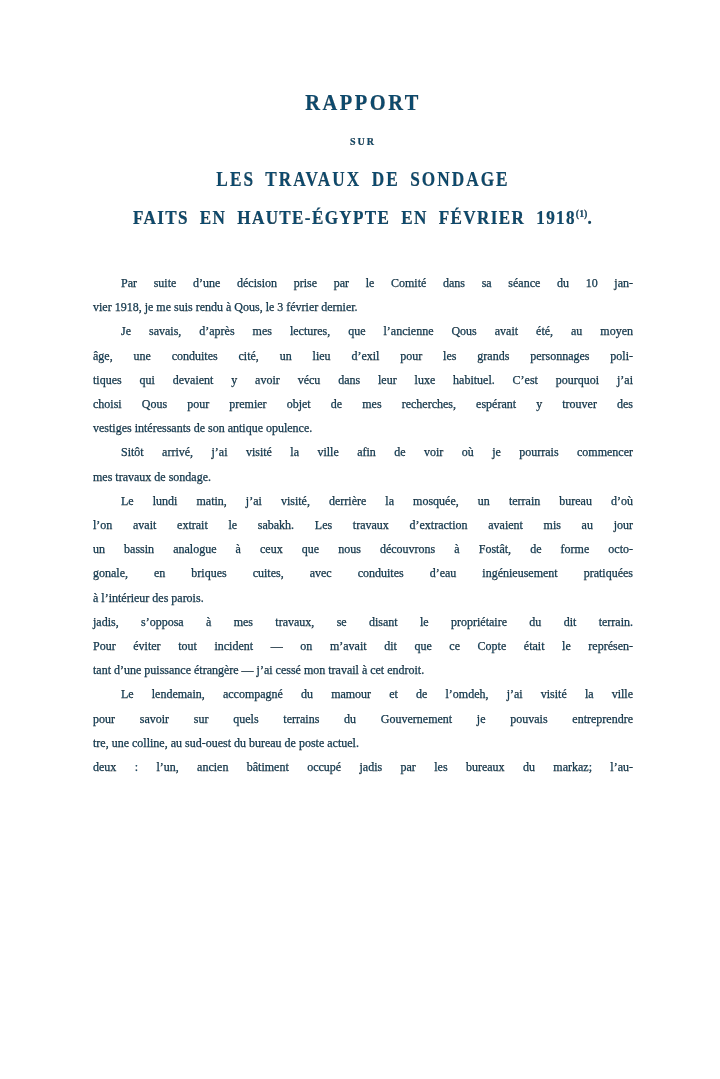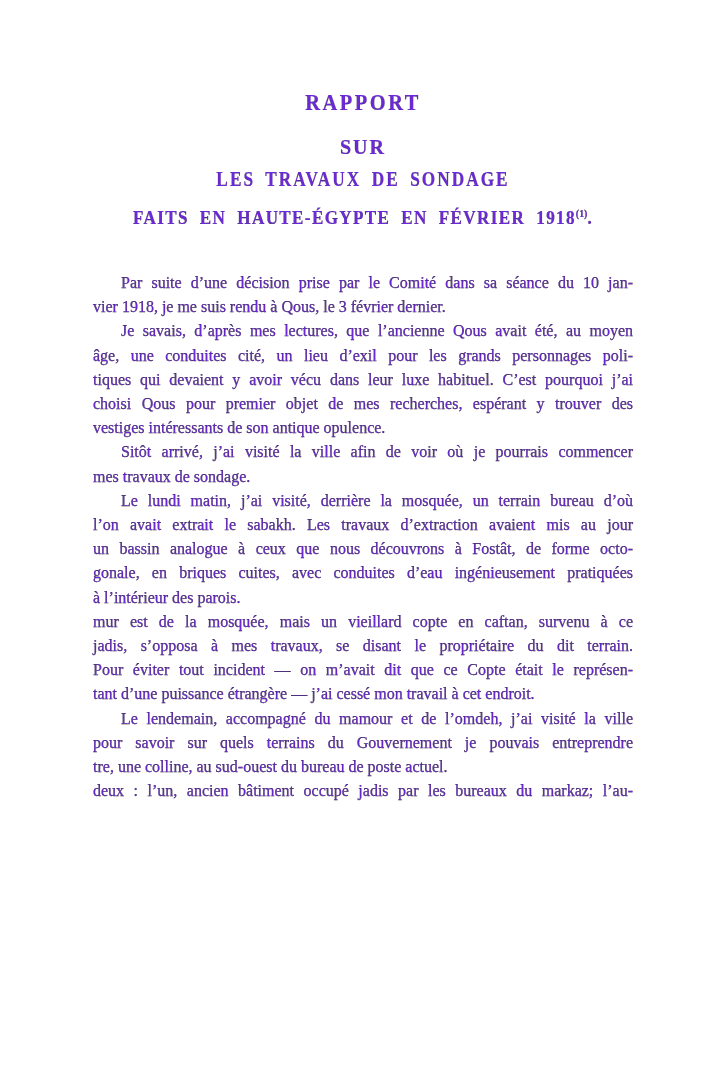--- a/index.html
+++ b/index.html
@@ -5,21 +5,21 @@
   html, body {
     margin: 0;
     padding: 0;
     background: #ffffff;
   }
   .page {
     position: relative;
     width: 720px;
     height: 1022px;
     background: #ffffff;
-    color: #6d28d9;
+    color: #0c4a6e;
     font-family: "Liberation Serif", "DejaVu Serif", serif;
     overflow: hidden;
   }
   .content {
     position: absolute;
     left: 93px;
     top: 0;
     width: 540px;
     height: 1079px;
   }
@@ -34,21 +34,21 @@
     -webkit-text-stroke: 0.2px #1a1a1a;
   }
   .t-rapport {
     top: 89px;
     font-size: 24px;
     letter-spacing: 3px;
     transform: scaleX(0.85);
   }
   .t-sur {
     top: 136px;
-    font-size: 20px;
+    font-size: 10px;
     letter-spacing: 2px;
   }
   .t-subject {
     top: 167px;
     font-size: 21px;
     letter-spacing: 2.5px;
     word-spacing: 5px;
     transform: scaleX(0.82);
   }
   .t-detail {
@@ -62,21 +62,21 @@
     font-size: 11px;
     letter-spacing: 0;
     vertical-align: 7px;
   }
   
   .body-text {
     position: absolute;
     top: 271px;
     left: 0;
     width: 540px;
-    font-size: 16px;
+    font-size: 12px;
     line-height: 24.2px;
     -webkit-text-stroke: 0.25px #1a1a1a;
   }
   .paragraph { margin: 0; }
   .line {
     text-align: justify;
     text-align-last: justify;
   }
   .line.last { text-align-last: left; }
   .line.indent { text-indent: 28px; }
@@ -127,21 +127,20 @@
 
       <div class="paragraph">
         <div class="line indent">Le lundi matin, j’ai visité, derrière la mosquée, un terrain bureau d’où</div>
         <div class="line">l’on avait extrait le sabakh. Les travaux d’extraction avaient mis au jour</div>
         <div class="line">un bassin analogue à ceux que nous découvrons à Fostât, de forme octo-</div>
         <div class="line">gonale, en briques cuites, avec conduites d’eau ingénieusement pratiquées</div>
         <div class="line last">à l’intérieur des parois.</div>
       </div>
 
       <div class="paragraph">
-        <div class="line">mur est de la mosquée, mais un vieillard copte en caftan, survenu à ce</div>
         <div class="line">jadis, s’opposa à mes travaux, se disant le propriétaire du dit terrain.</div>
         <div class="line">Pour éviter tout incident — on m’avait dit que ce Copte était le représen-</div>
         <div class="line last">tant d’une puissance étrangère — j’ai cessé mon travail à cet endroit.</div>
       </div>
 
       <div class="paragraph">
         <div class="line indent">Le lendemain, accompagné du mamour et de l’omdeh, j’ai visité la ville</div>
         <div class="line">pour savoir sur quels terrains du Gouvernement je pouvais entreprendre</div>
         <div class="line last">tre, une colline, au sud-ouest du bureau de poste actuel.</div>
         <div class="line">deux : l’un, ancien bâtiment occupé jadis par les bureaux du markaz; l’au-</div>

